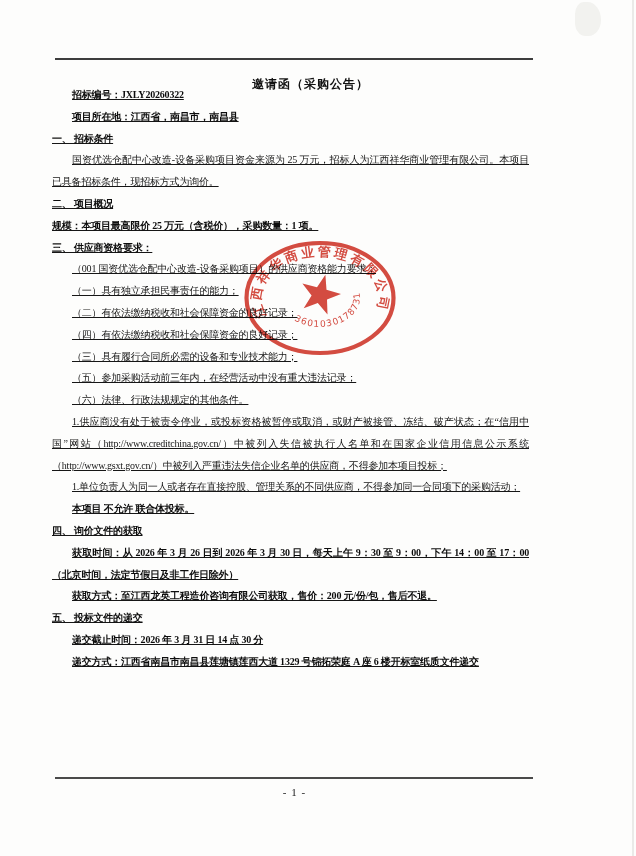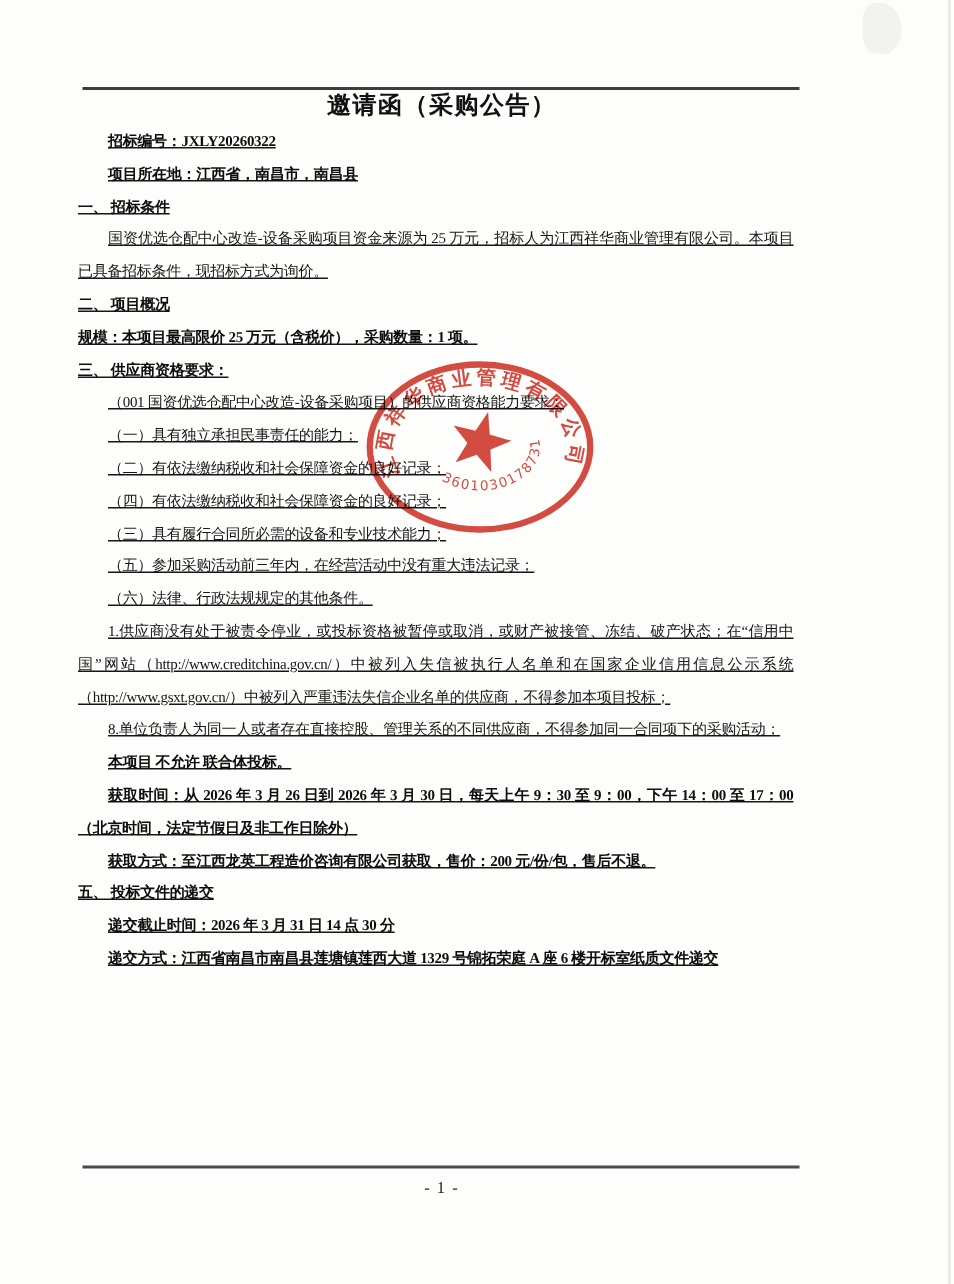--- a/index.html
+++ b/index.html
@@ -6,22 +6,22 @@
   body{
     width:636px;height:856px;position:relative;overflow:hidden;
     background:#fdfdfc;
     font-family:"Liberation Serif","DejaVu Serif",serif;
     color:#161616;
   }
   .page{position:absolute;inset:0;}
   .top-rule{position:absolute;left:55px;top:58px;width:478px;height:2px;background:#3d3d3d;}
   .footer-rule{position:absolute;left:55px;top:777px;width:478px;height:2px;background:#4a4a4a;}
   .title{
-    position:absolute;left:56px;top:60px;width:477px;margin:0;
-    font-size:16px;font-weight:bold;text-align:center;letter-spacing:1px;color:#111;
+    position:absolute;left:56px;top:60px;width:477px;margin:16px;
+    font-size:12px;font-weight:bold;text-align:center;letter-spacing:1px;color:#111;
   }
   .body-text{
     position:absolute;left:52px;top:84px;width:477px;
     font-size:10px;line-height:21.8px;letter-spacing:-0.2px;
     text-align:justify;
     text-decoration:underline;
   }
   .body-text p{margin:0;padding:0;}
   .ind{text-indent:2em;}
   .bold{font-weight:bold;color:#0d0d0d;}
@@ -57,22 +57,23 @@
     <p class="bold">规模：本项目最高限价 25 万元（含税价），采购数量：1 项。</p>
     <p class="bold">三、 供应商资格要求：</p>
     <p class="ind">（001 国资优选仓配中心改造-设备采购项目）的供应商资格能力要求：</p>
     <p class="ind">（一）具有独立承担民事责任的能力；</p>
     <p class="ind">（二）有依法缴纳税收和社会保障资金的良好记录；</p>
     <p class="ind">（四）有依法缴纳税收和社会保障资金的良好记录；</p>
     <p class="ind">（三）具有履行合同所必需的设备和专业技术能力；</p>
     <p class="ind">（五）参加采购活动前三年内，在经营活动中没有重大违法记录；</p>
     <p class="ind">（六）法律、行政法规规定的其他条件。</p>
     <p class="ind">1.供应商没有处于被责令停业，或投标资格被暂停或取消，或财产被接管、冻结、破产状态；在“信用中国”网站（http://www.creditchina.gov.cn/）中被列入失信被执行人名单和在国家企业信用信息公示系统（http://www.gsxt.gov.cn/）中被列入严重违法失信企业名单的供应商，不得参加本项目投标；</p>
-    <p class="ind">8.单位负责人为同一人或者存在直接控股、管理关系的不同供应商，不得参加同一合同项下的采购活动；</p>
+    <p class="ind">1.单位负责人为同一人或者存在直接控股、管理关系的不同供应商，不得参加同一合同项下的采购活动；</p>
     <p class="bold ind">本项目 不允许 联合体投标。</p>
+    <p class="bold">四、 询价文件的获取</p>
     <p class="bold ind">获取时间：从 2026 年 3 月 26 日到 2026 年 3 月 30 日，每天上午 9：30 至 9：00，下午 14：00 至 17：00（北京时间，法定节假日及非工作日除外）</p>
     <p class="bold ind">获取方式：至江西龙英工程造价咨询有限公司获取，售价：200 元/份/包，售后不退。</p>
     <p class="bold">五、 投标文件的递交</p>
     <p class="bold ind">递交截止时间：2026 年 3 月 31 日 14 点 30 分</p>
     <p class="bold ind">递交方式：江西省南昌市南昌县莲塘镇莲西大道 1329 号锦拓荣庭 A 座 6 楼开标室纸质文件递交</p>
   </div>
 
   <svg class="seal" viewBox="0 0 152 122">
     <defs>
       <path id="sealTopArc" d="M 22.5,77.8 A 59,42 0 1 1 129.5,77.8" fill="none"></path>

